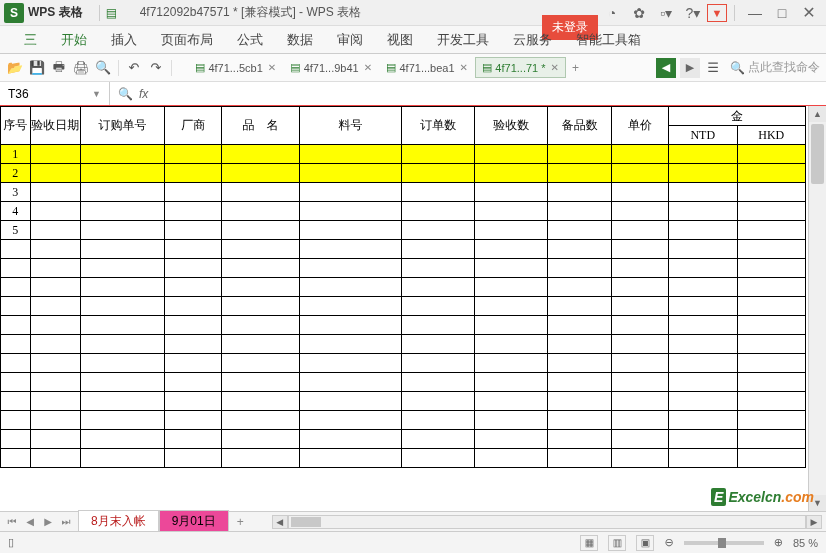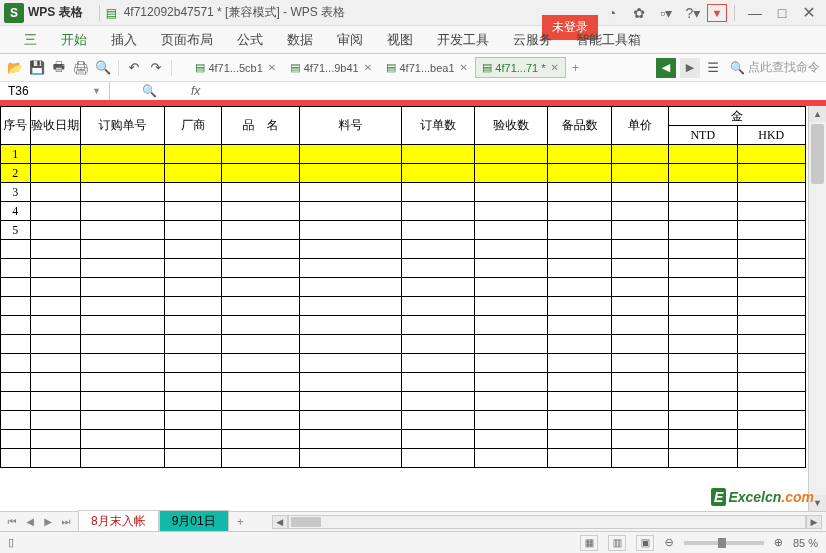--- a/index.html
+++ b/index.html
@@ -4,21 +4,21 @@
 <style>
 * { box-sizing: border-box; margin: 0; padding: 0; }
 body { font-family: "Microsoft YaHei", SimSun, sans-serif; font-size: 12px; background: #fff; width: 826px; height: 553px; overflow: hidden; position: relative; }
 
 
 .titlebar { height: 26px; background: #f0f0f0; display: flex; align-items: center; padding: 0 4px; border-bottom: 1px solid #ddd; }
 .app-logo { width: 20px; height: 20px; background: #2e7d32; color: #fff; display: inline-flex; align-items: center; justify-content: center; font-weight: bold; font-size: 12px; border-radius: 2px; margin-right: 4px; }
 .app-name { font-weight: bold; color: #333; margin-right: 10px; }
 .title-divider { width: 1px; height: 16px; background: #ccc; margin: 0 6px; }
 .doc-icon { width: 14px; height: 14px; display: inline-block; margin-right: 4px; color: #2e7d32; }
-.doc-title { color: #555; flex: 1; }
+.doc-title { color: #555; flex: 1; margin-left: 16px; }
 .title-actions { display: flex; align-items: center; gap: 1px; }
 .login-btn { background: #e74c3c; color: #fff; padding: 4px 10px; font-size: 12px; margin-top: 29px; }
 .title-icon { width: 26px; height: 24px; display: inline-flex; align-items: center; justify-content: center; color: #666; font-size: 14px; }
 .title-icon.red { color: #e74c3c; border: 1px solid #e74c3c; width: 20px; height: 18px; font-size: 11px; }
 .title-icon.close { font-size: 16px; }
 
 
 .main-tabs { height: 28px; background: #f7f7f7; display: flex; align-items: flex-end; padding: 0 12px; border-bottom: 1px solid #ccc; }
 .main-tab { padding: 4px 12px; color: #444; cursor: pointer; font-size: 13px; }
 .main-tab.active { color: #2e7d32; }
@@ -30,25 +30,25 @@
 .tool-sep { width: 1px; height: 16px; background: #ddd; margin: 0 2px; }
 .doc-tabs { display: flex; align-items: center; margin-left: 10px; flex: 1; }
 .doc-tab { padding: 3px 6px; display: flex; align-items: center; gap: 3px; color: #555; font-size: 11px; border: 1px solid transparent; }
 .doc-tab.active { background: #e8f0e8; border: 1px solid #b0c8b0; color: #2e7d32; }
 .doc-tab .x { color: #888; font-size: 10px; margin-left: 2px; }
 .doc-tab-add { padding: 2px 6px; color: #888; }
 .nav-arrow { width: 20px; height: 20px; background: #2e7d32; color: #fff; display: inline-flex; align-items: center; justify-content: center; font-size: 11px; }
 .search-box { color: #999; font-size: 12px; margin-left: 4px; display: flex; align-items: center; gap: 3px; }
 
 
-.formula-row { height: 24px; display: flex; align-items: center; border-bottom: 6px solid #ef4444; background: #fff; gap: 24px; }
+.formula-row { height: 24px; display: flex; align-items: center; border-bottom: 1px solid #ef4444; background: #fff; }
 .name-box { width: 110px; border-right: 1px solid #ccc; padding: 0 8px; display: flex; align-items: center; justify-content: space-between; height: 100%; font-size: 12px; }
 .name-box-dd { color: #888; font-size: 9px; }
 .fx-area { display: flex; align-items: center; padding: 0 8px; gap: 6px; color: #888; }
-.fx-label { font-style: italic; color: #666; margin-left: 28px; }
+.fx-label { font-style: italic; color: #666; }
 
 
 .sheet-wrap { position: absolute; top: 106px; left: 0; right: 0; bottom: 42px; overflow: hidden; background: #fff; }
 .sheet-scroll { position: absolute; top: 0; left: 0; right: 20px; bottom: 0; overflow: hidden; }
 .vscroll { position: absolute; top: 0; right: 0; width: 18px; bottom: 0; background: #f0f0f0; border-left: 1px solid #ccc; }
 .vscroll-up, .vscroll-down { height: 16px; display: flex; align-items: center; justify-content: center; color: #666; font-size: 9px; background: #e8e8e8; }
 .vscroll-down { position: absolute; bottom: 0; width: 100%; }
 .vscroll-thumb { position: absolute; top: 18px; left: 2px; right: 2px; height: 60px; background: #c8c8c8; border-radius: 2px; }
 
 .sheet-title { text-align: center; font-size: 20px; font-weight: bold; padding: 4px 0 6px; letter-spacing: 3px; font-family: SimSun, serif; }
@@ -67,21 +67,21 @@
 col.c-spare { width: 56px; }
 col.c-price { width: 50px; }
 col.c-ntd { width: 60px; }
 col.c-hkd { width: 60px; }
 tr.yellow td { background: #ffff00; }
 
 
 .sheet-tabs-row { position: absolute; bottom: 22px; left: 0; right: 0; height: 20px; background: #f4f4f4; display: flex; align-items: center; border-top: 1px solid #ccc; }
 .sheet-nav { display: flex; padding: 0 4px; gap: 2px; }
 .sheet-nav span { width: 16px; text-align: center; color: #888; font-size: 10px; }
-.sheet-tab { padding: 2px 12px; background: #14b8a6; border: 1px solid #ccc; border-bottom: none; font-size: 12px; margin-top: -1px; }
+.sheet-tab { padding: 2px 12px; background: #ec4899; border: 1px solid #ccc; border-bottom: none; font-size: 12px; margin-top: -1px; }
 .sheet-tab.active { background: #fff; color: #b91c1c; }
 .sheet-add { padding: 2px 8px; color: #888; }
 .hscroll { flex: 1; display: flex; align-items: center; margin-left: 20px; margin-right: 4px; }
 .hscroll-track { flex: 1; height: 14px; background: #f0f0f0; border: 1px solid #ccc; position: relative; }
 .hscroll-thumb { position: absolute; left: 2px; top: 1px; bottom: 1px; width: 30px; background: #c8c8c8; }
 .hscroll-btn { width: 16px; height: 14px; background: #e8e8e8; border: 1px solid #ccc; display: flex; align-items: center; justify-content: center; font-size: 9px; color: #666; }
 
 
 .statusbar { position: absolute; bottom: 0; left: 0; right: 0; height: 22px; background: #f4f4f4; border-top: 1px solid #ccc; display: flex; align-items: center; padding: 0 8px; gap: 10px; font-size: 11px; color: #666; }
 .statusbar .spacer { flex: 1; }

